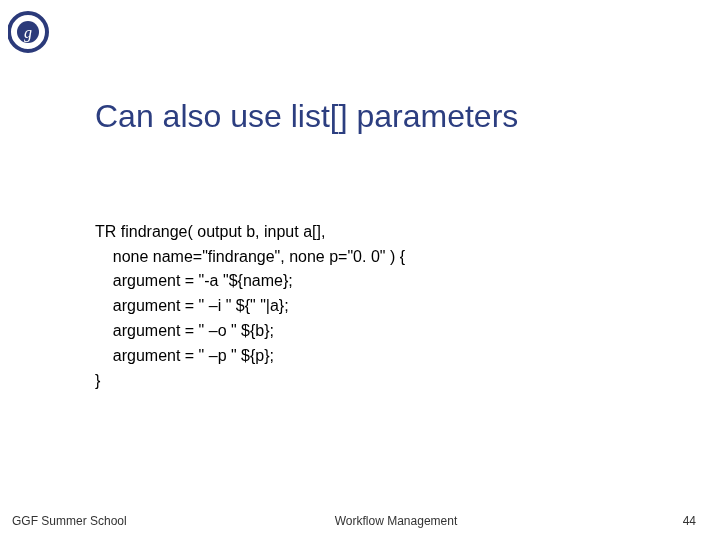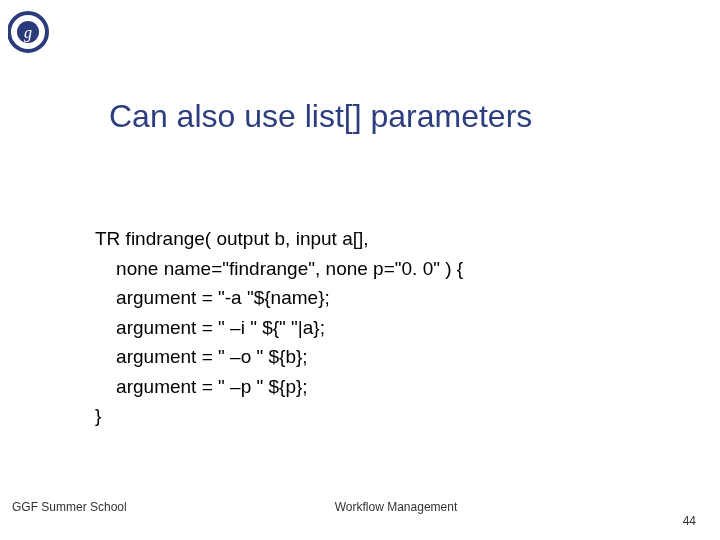--- a/index.html
+++ b/index.html
@@ -31,46 +31,45 @@
     letter-spacing: 0.4px;
   }
   .logo-text .url {
     font-size: 9px;
     color: #888;
     letter-spacing: 0.2px;
   }
   .title {
     position: absolute;
     top: 98px;
-    left: 109px;
+    left: 95px;
     font-size: 32px;
     color: #2c3e80;
     font-weight: normal;
   }
   .code-block {
     position: absolute;
     top: 195px;
     left: 95px;
-    font-size: 19px;
+    font-size: 16px;
     line-height: 1.55;
     color: #000;
     white-space: pre;
   }
   .footer {
     position: absolute;
     bottom: 12px;
     left: 0;
     width: 100%;
     display: flex;
     justify-content: space-between;
     align-items: baseline;
     padding: 0 24px 0 12px;
     font-size: 12px;
     color: #333;
-    flex-direction: column;
   }
   .footer .center {
     position: absolute;
     left: 50%;
     transform: translateX(-50%);
     margin-left: 36px;
   }
   .footer .right {
     margin-left: auto;
   }

